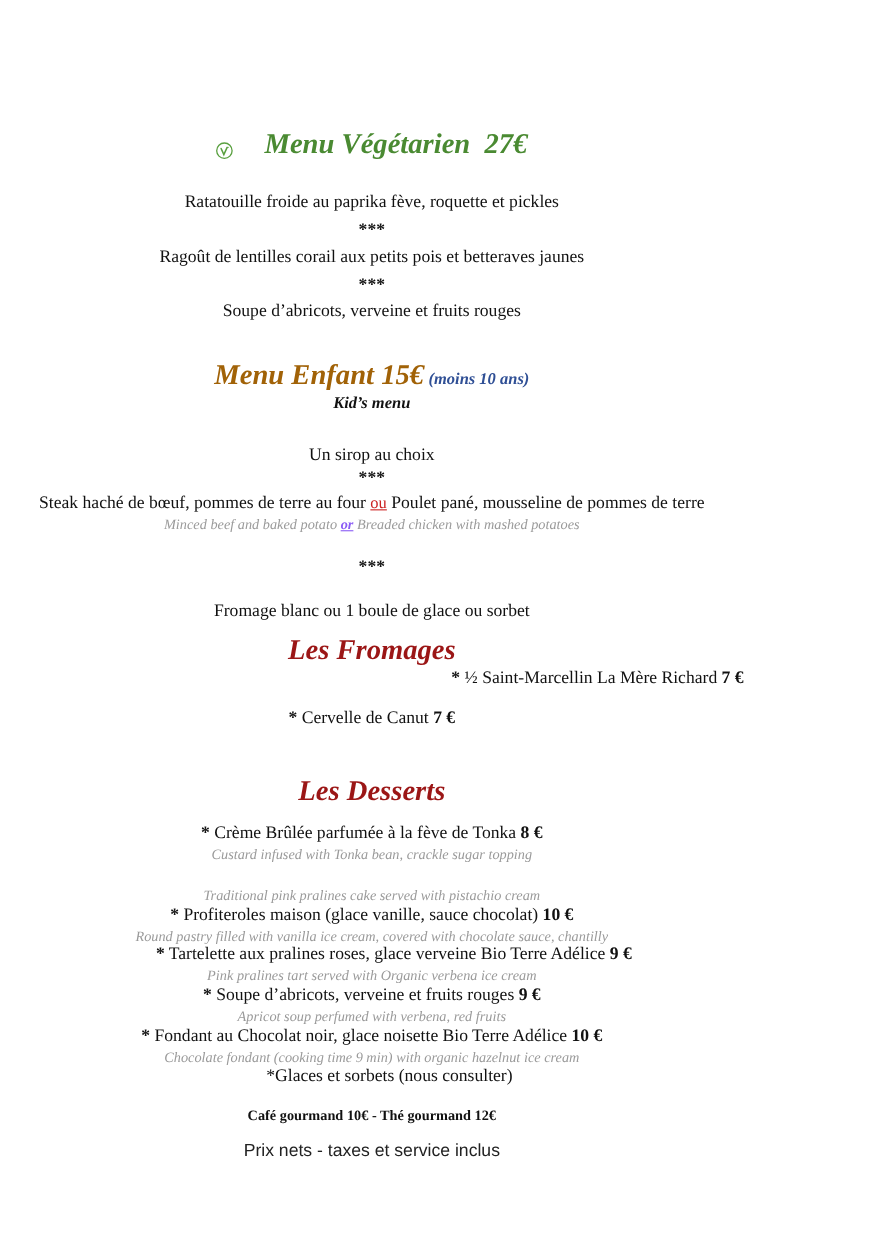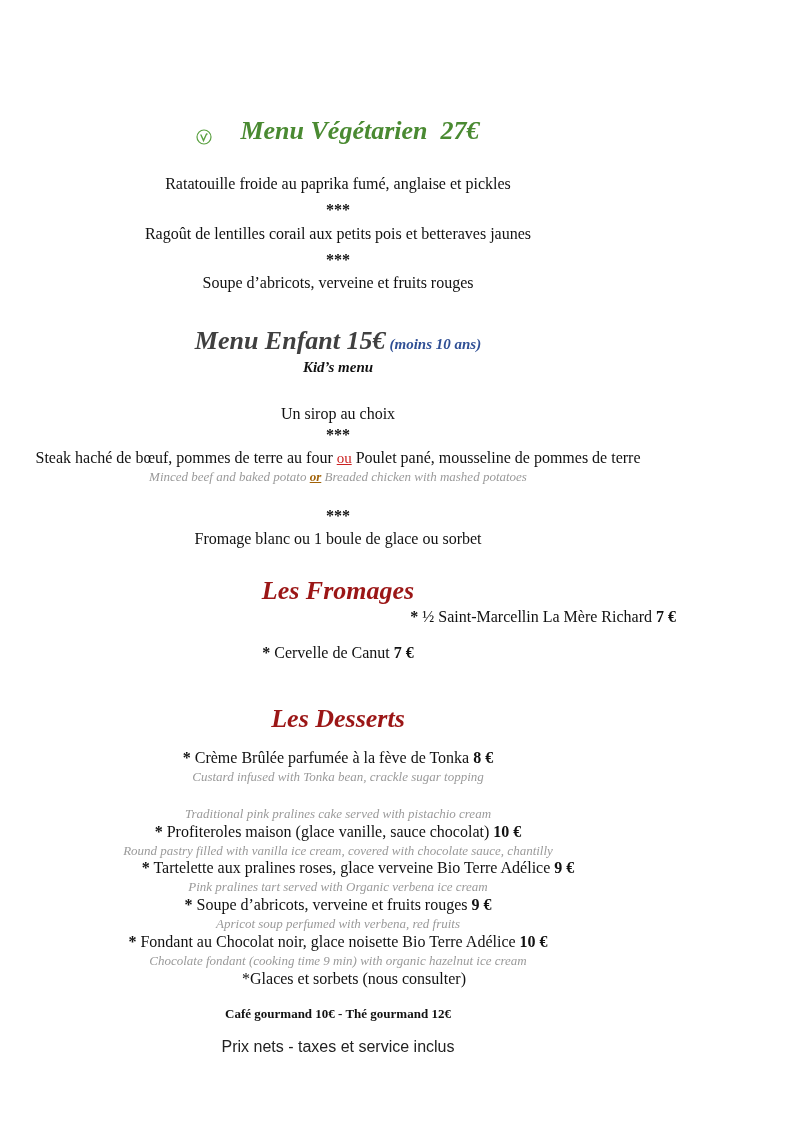--- a/index.html
+++ b/index.html
@@ -5,47 +5,47 @@
     html, body { margin: 0; padding: 0; background: #ffffff; }
     body { width: 793px; height: 1122px; position: relative; overflow: hidden; }
     .page { position: absolute; left: 0; top: 0; width: 793px; height: 1122px; background: #fff; }
     .line { position: absolute; left: 0; width: 676px; text-align: center; white-space: nowrap;
             font-family: "Liberation Serif", "DejaVu Serif", serif; color: #111; }
     .dish { font-size: 16px; }
     .stars { font-size: 16px; font-weight: bold; letter-spacing: 0px; }
     .en { font-size: 13px; font-style: italic; color: #9a9a9a; }
     .title { font-family: "Liberation Serif", "DejaVu Serif", serif; font-style: italic; font-weight: bold; }
     .veg-title { font-size: 26px; color: #4a8a32; }
-    .kid-title { font-size: 26px; color: #404040; }
+    .kid-title { font-size: 26px; color: #a16207; }
     .kid-sub { font-size: 15px; color: #2f4f95; }
     .kid-en { font-size: 15px; font-style: italic; font-weight: bold; color: #111; }
     .red-title { font-size: 26px; color: #9b1616; }
     .price { font-weight: bold; }
     .ou { color: #cc2222; text-decoration: underline; font-size: 15px; }
-    .or { color: #a16207; font-weight: bold; text-decoration: underline; }
+    .or { color: #8b5cf6; font-weight: bold; text-decoration: underline; }
     .gourmand { font-size: 13px; font-weight: bold; }
     .footnote { font-family: "Liberation Sans", "DejaVu Sans", sans-serif; font-size: 16px; color: #222; }
     .veg-icon { display: inline-block; width: 16px; height: 16px; vertical-align: middle; margin-right: 28px; position: relative; top: -3px; }
   </style>
 </head>
 <body>
 
 <div class="page">
 
   <div class="line title veg-title" style="top:116px;">
     <span class="veg-icon">
       <svg width="16" height="16" viewBox="0 0 16 16">
         <circle cx="8" cy="8" r="7" fill="none" stroke="#5aa040" stroke-width="1.2"></circle>
         <path d="M5 6 L7.5 11.5 L10.5 5" fill="none" stroke="#5aa040" stroke-width="1.4" stroke-linecap="round"></path>
         <path d="M10.5 5 Q11.5 4 12 5 Q11 6 10.5 5 Z" fill="#5aa040"></path>
       </svg>
     </span><span style="white-space:pre;">Menu Végétarien  27€</span>
   </div>
 
-  <div class="line dish" style="top:175px;">Ratatouille froide au paprika fumé, anglaise et pickles</div>
+  <div class="line dish" style="top:175px;">Ratatouille froide au paprika fève, roquette et pickles</div>
   <div class="line stars" style="top:201px;">***</div>
   <div class="line dish" style="top:225px;">Ragoût de lentilles corail aux petits pois et betteraves jaunes</div>
   <div class="line stars" style="top:251px;">***</div>
   <div class="line dish" style="top:274px;">Soupe d’abricots, verveine et fruits rouges</div>
 
   <div class="line title" style="top:326px;">
     <span class="kid-title">Menu Enfant 15€</span>
     <span class="kid-sub">(moins 10 ans)</span>
   </div>
   <div class="line kid-en" style="top:359px;">Kid’s menu</div>
@@ -56,21 +56,21 @@
     <span>Steak haché de bœuf, pommes de terre au four</span>
     <span class="ou">ou</span>
     <span>Poulet pané, mousseline de pommes de terre</span>
   </div>
   <div class="line en" style="top:469px;">
     <span>Minced beef and baked potato</span>
     <span class="or">or</span>
     <span>Breaded chicken with mashed potatoes</span>
   </div>
   <div class="line stars" style="top:507px;">***</div>
-  <div class="line dish" style="top:530px;">Fromage blanc ou 1 boule de glace ou sorbet</div>
+  <div class="line dish" style="top:547px;">Fromage blanc ou 1 boule de glace ou sorbet</div>
 
   <div class="line title red-title" style="top:576px;">Les Fromages</div>
   <div class="line dish" style="top:608px;text-align:right;">
     <span class="price">*</span>
     <span>½ Saint-Marcellin La Mère Richard</span>
     <span class="price">7 €</span>
   </div>
   <div class="line dish" style="top:644px;">
     <span class="price">*</span>
     <span>Cervelle de Canut</span>

